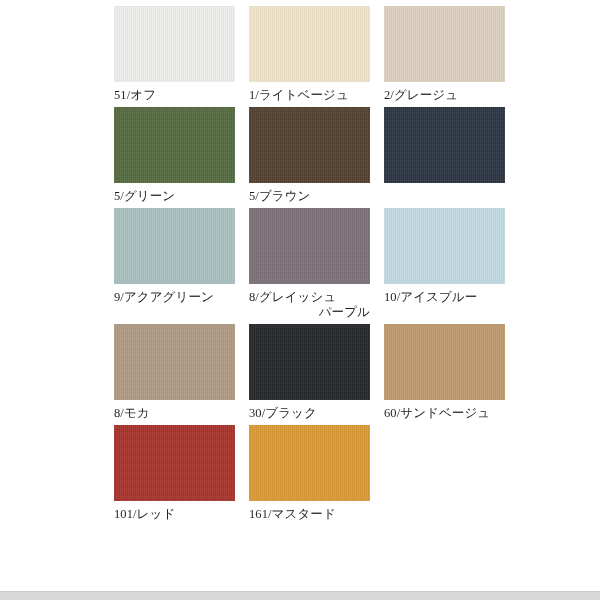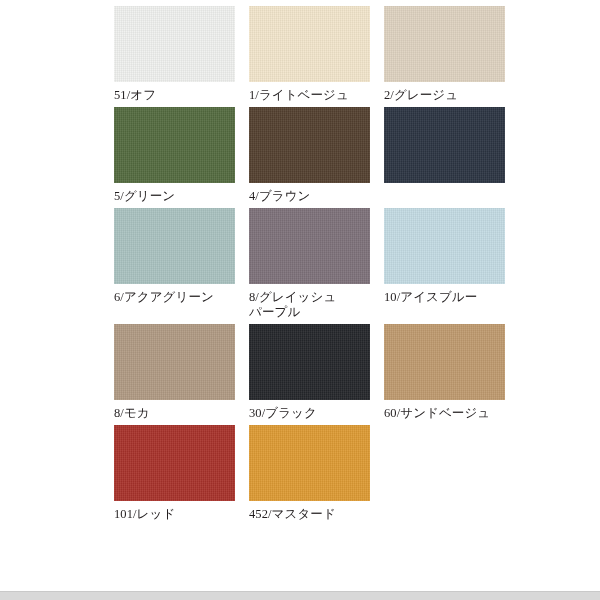--- a/index.html
+++ b/index.html
@@ -55,20 +55,21 @@
     font-size: 12.5px;
     line-height: 15px;
     color: #231f20;
     margin-top: 6px;
     letter-spacing: 0.1px;
     text-align: left;
     min-height: 15px;
     white-space: pre-line;
   }
   .swatch-label.wrap-right {
+    text-align: right;
     padding-right: 6px;
   }
   .footer-bar {
     position: absolute;
     left: 0;
     bottom: 0;
     width: 600px;
     height: 8px;
     background: #d8d8d8;
     border-top: 1px solid #c9c9c9;
@@ -96,30 +97,30 @@
       <div class="swatch-label">2/グレージュ</div>
     </div>
 
     <div class="swatch-cell">
       <span class="swatch-chip" style="background:#536b3f"></span>
       <div class="swatch-label">5/グリーン</div>
     </div>
 
     <div class="swatch-cell">
       <span class="swatch-chip" style="background:#53402f"></span>
-      <div class="swatch-label">4/ブラウン</div>
+      <div class="swatch-label">5/ブラウン</div>
     </div>
 
     <div class="swatch-cell">
       <span class="swatch-chip" style="background:#2b3442"></span>
     </div>
 
     <div class="swatch-cell">
       <span class="swatch-chip" style="background:#a9c2c0"></span>
-      <div class="swatch-label">6/アクアグリーン</div>
+      <div class="swatch-label">9/アクアグリーン</div>
     </div>
 
     <div class="swatch-cell">
       <span class="swatch-chip" style="background:#7d7179"></span>
       <div class="swatch-label">8/グレイッシュ</div>
       <div class="swatch-label wrap-right" style="margin-top:0">パープル</div>
     </div>
 
     <div class="swatch-cell">
       <span class="swatch-chip" style="background:#c3dbe3"></span>
@@ -141,20 +142,20 @@
       <div class="swatch-label">60/サンドベージュ</div>
     </div>
 
     <div class="swatch-cell">
       <span class="swatch-chip" style="background:#a8322a"></span>
       <div class="swatch-label">101/レッド</div>
     </div>
 
     <div class="swatch-cell">
       <span class="swatch-chip" style="background:#dd9a33"></span>
-      <div class="swatch-label">452/マスタード</div>
+      <div class="swatch-label">161/マスタード</div>
     </div>
 
   </div>
 
   <div class="footer-bar"></div>
 
 </div>
 
 </body></html>

